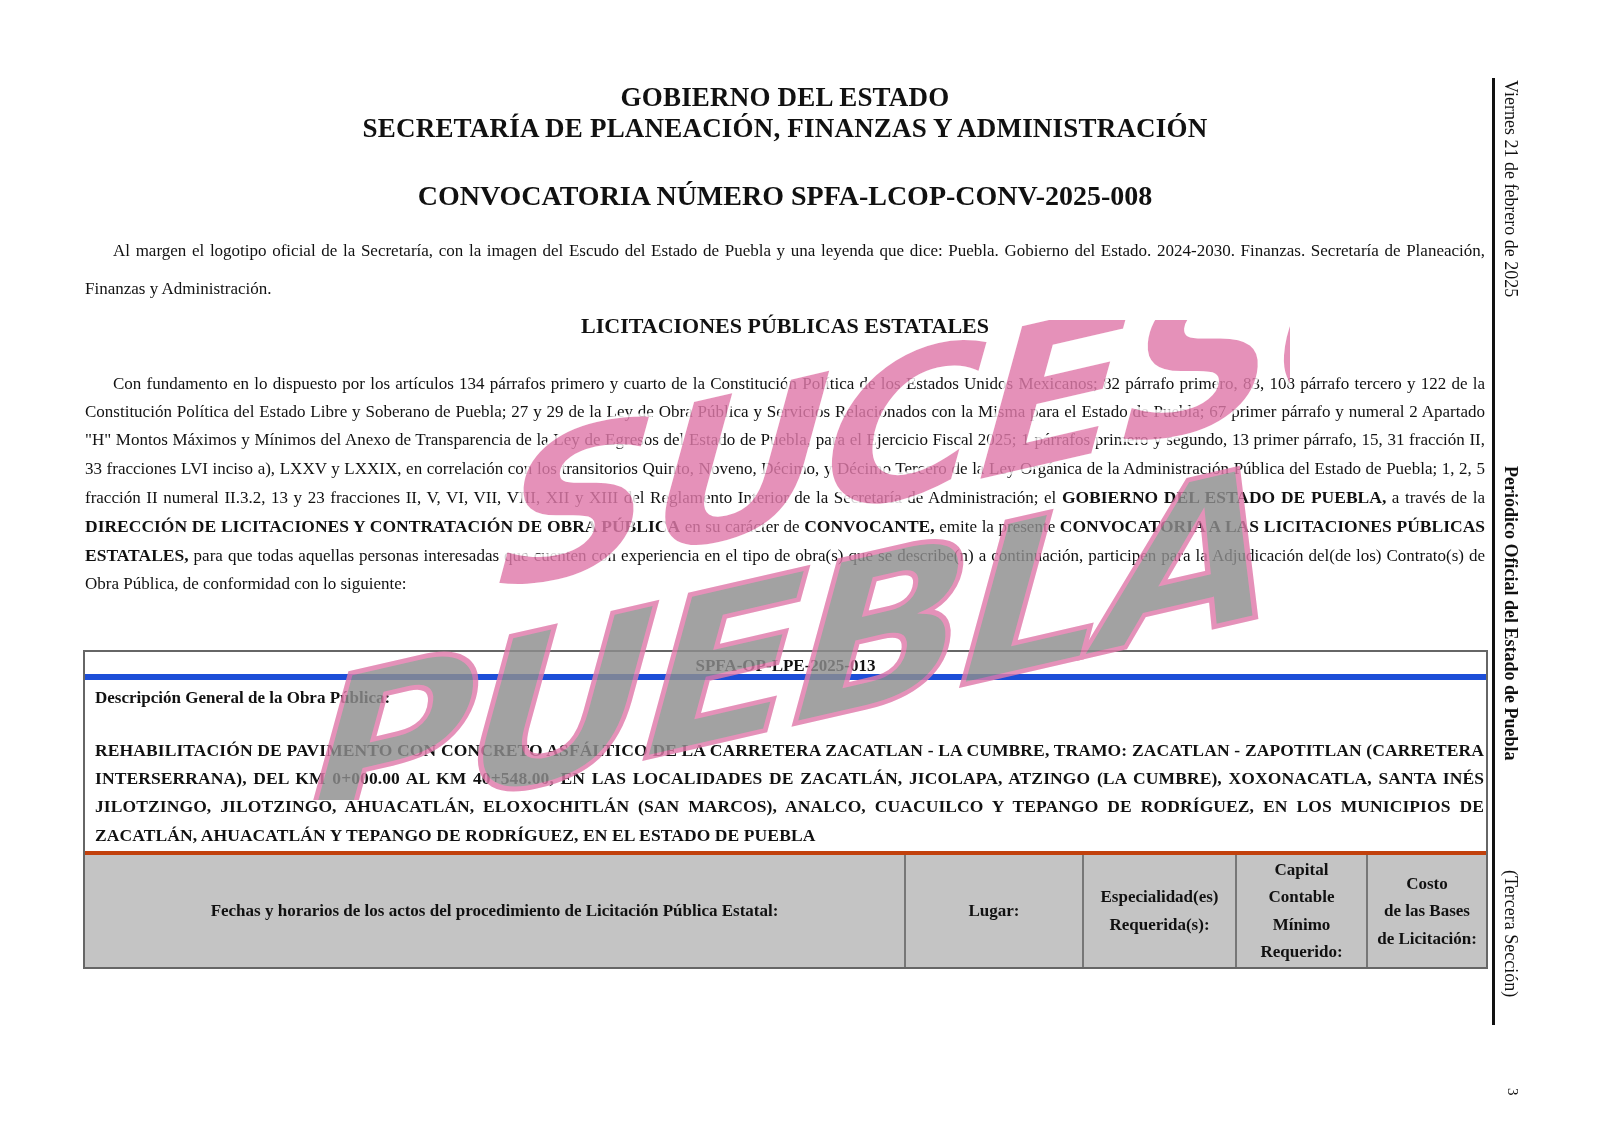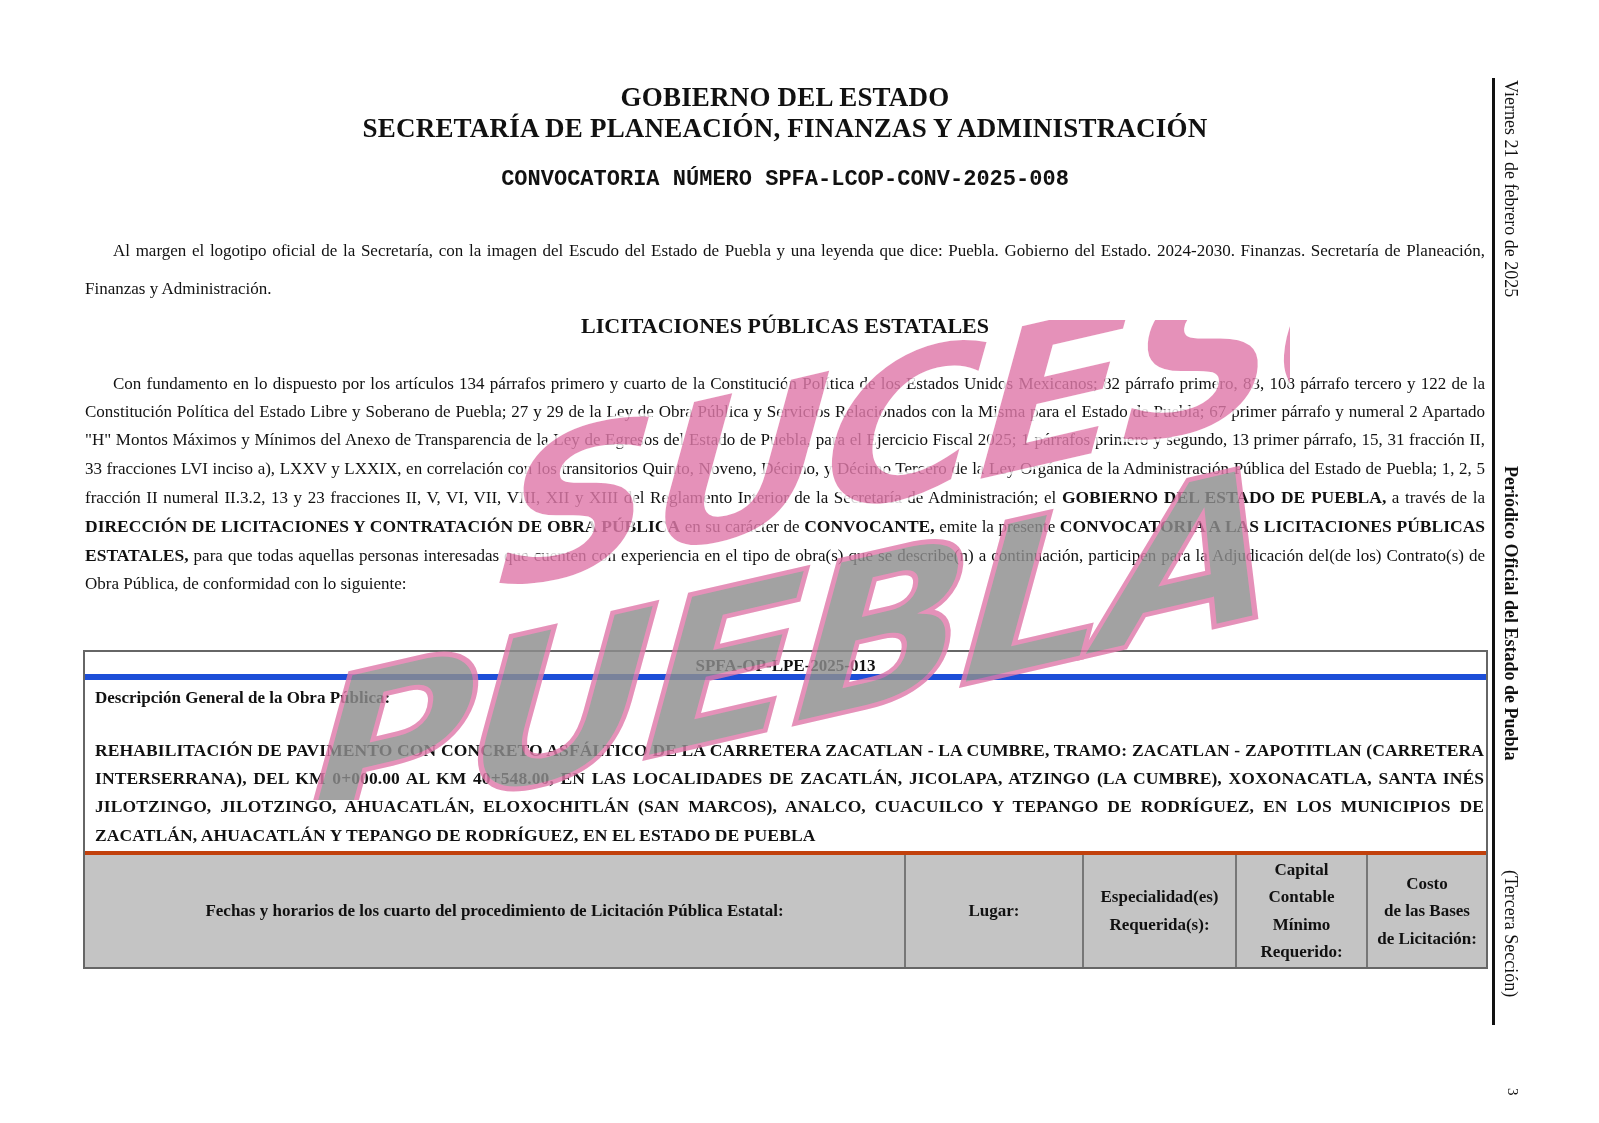--- a/index.html
+++ b/index.html
@@ -4,21 +4,21 @@
   <style>
     * { box-sizing: border-box; margin: 0; padding: 0; }
     html, body { width: 1599px; height: 1123px; background: #ffffff; overflow: hidden; }
     body { position: relative; font-family: "Liberation Serif", "DejaVu Serif", serif; color: #111; }
 
     .page { position: absolute; left: 0; top: 0; width: 1599px; height: 883px; }
 
     .hdr { position: absolute; left: 85px; width: 1400px; text-align: center; font-weight: bold; }
     .hdr1 { top: 82px; font-size: 27px; letter-spacing: 0.2px; }
     .hdr2 { top: 113px; font-size: 27px; letter-spacing: 0.2px; }
-    .conv { top: 167px; font-size: 22px; font-family: Liberation Mono, monospace; }
+    .conv { top: 180px; font-size: 28px; }
     .licit { top: 313px; font-size: 22px; }
 
     .para { position: absolute; left: 85px; width: 1400px; font-size: 17px; text-align: justify; text-align-last: left; }
     .p1 { top: 232px; line-height: 38px; }
     .p2 { top: 370px; line-height: 28.2px; }
     .para .indent { display: inline-block; width: 28px; }
     .para b { font-weight: bold; font-size: 17.5px; }
 
     
     .tbl { position: absolute; left: 83px; top: 650px; width: 1405px; border: 2px solid #666; }
@@ -65,21 +65,21 @@
   <div class="para p2"><span class="indent"></span><span>Con fundamento en lo dispuesto por los artículos 134 párrafos primero y cuarto de la Constitución Política de los Estados Unidos Mexicanos; 82 párrafo primero, 83, 108 párrafo tercero y 122 de la Constitución Política del Estado Libre y Soberano de Puebla; 27 y 29 de la Ley de Obra Pública y Servicios Relacionados con la Misma para el Estado de Puebla; 67 primer párrafo y numeral 2 Apartado "H" Montos Máximos y Mínimos del Anexo de Transparencia de la Ley de Egresos del Estado de Puebla, para el Ejercicio Fiscal 2025; 1 párrafos primero y segundo, 13 primer párrafo, 15, 31 fracción II, 33 fracciones LVI inciso a), LXXV y LXXIX, en correlación con los transitorios Quinto, Noveno, Décimo, y Décimo Tercero de la Ley Orgánica de la Administración Pública del Estado de Puebla; 1, 2, 5 fracción II numeral II.3.2, 13 y 23 fracciones II, V, VI, VII, VIII, XII y XIII del Reglamento Interior de la Secretaría de Administración; el </span><b>GOBIERNO DEL ESTADO DE PUEBLA,</b><span> a través de la </span><b>DIRECCIÓN DE LICITACIONES Y CONTRATACIÓN DE OBRA PÚBLICA</b><span> en su carácter de </span><b>CONVOCANTE,</b><span> emite la presente </span><b>CONVOCATORIA A LAS LICITACIONES PÚBLICAS ESTATALES,</b><span> para que todas aquellas personas interesadas que cuenten con experiencia en el tipo de obra(s) que se describe(n) a continuación, participen para la Adjudicación del(de los) Contrato(s) de Obra Pública, de conformidad con lo siguiente:</span></div>
 
   <div class="tbl">
     <div class="row-num">SPFA-OP-LPE-2025-013</div>
     <div class="row-desc">
       <div class="desc-label">Descripción General de la Obra Pública:</div>
       <div class="desc-text">REHABILITACIÓN DE PAVIMENTO CON CONCRETO ASFÁLTICO DE LA CARRETERA ZACATLAN - LA CUMBRE, TRAMO: ZACATLAN - ZAPOTITLAN (CARRETERA INTERSERRANA), DEL KM 0+000.00 AL KM 40+548.00, EN LAS LOCALIDADES DE ZACATLÁN, JICOLAPA, ATZINGO (LA CUMBRE), XOXONACATLA, SANTA INÉS JILOTZINGO, JILOTZINGO, AHUACATLÁN, ELOXOCHITLÁN (SAN MARCOS), ANALCO, CUACUILCO Y TEPANGO DE RODRÍGUEZ, EN LOS MUNICIPIOS DE ZACATLÁN, AHUACATLÁN Y TEPANGO DE RODRÍGUEZ, EN EL ESTADO DE PUEBLA</div>
     </div>
     <div class="cols">
       <div class="col c1">
-          <span>Fechas y horarios de los cuarto del procedimiento de Licitación Pública Estatal:</span>
+          <span>Fechas y horarios de los actos del procedimiento de Licitación Pública Estatal:</span>
         </div>
       <div class="col c2">
           <span>Lugar:</span>
         </div>
       <div class="col c3">
           <span style="white-space:pre-line">Especialidad(es)
 Requerida(s):</span>
         </div>
       <div class="col c4">
           <span style="white-space:pre-line">Capital

